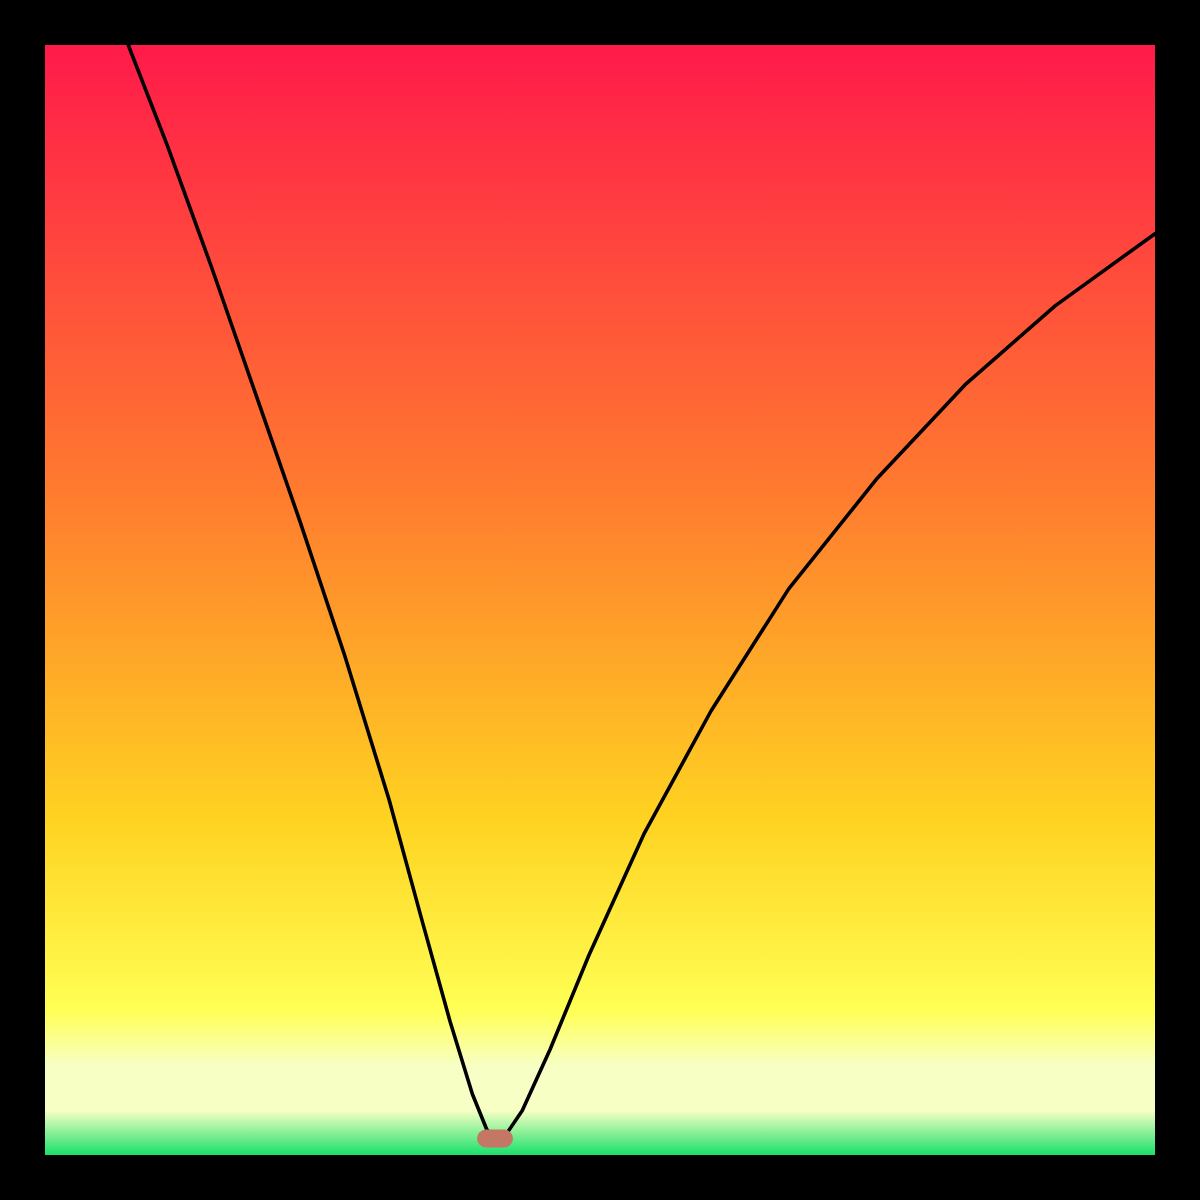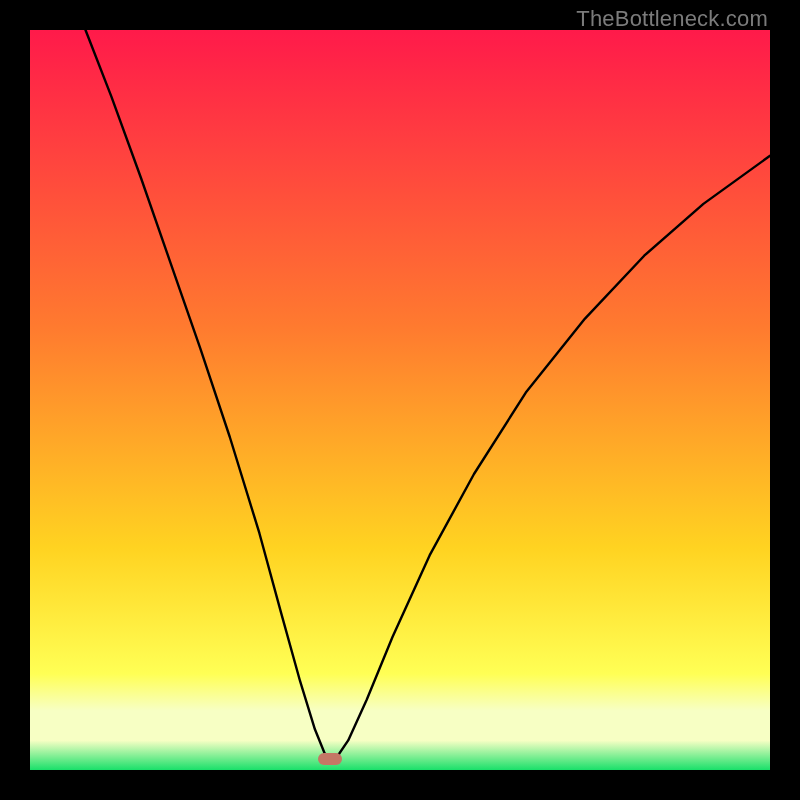--- a/index.html
+++ b/index.html
@@ -55,20 +55,19 @@
     width: 24px;
     height: 12px;
     border-radius: 6px;
     transform: translate(-50%, -50%);
   }
 </style>
 </head>
 <body>
 
 <div class="frame">
-  <div class="watermark">TheBottleneck.com</div>
   <div class="plot-area" id="plot" style="--c-top: #ff1a4a; --c-mid1: #ff7a2f; --c-mid2: #ffd321; --c-mid3: #ffff55; --c-band: #f7ffc4; --c-bottom: #19e06a;">
     <svg class="curve" id="curve-svg" viewBox="0 0 740 740">
       <path id="curve-path" fill="none" stroke-width="2.4" stroke-linecap="round" stroke-linejoin="round" stroke="#000000" d="M 55.5 0.0 L 81.4 66.6 L 111.0 148.0 L 140.6 233.1 L 170.2 318.2 L 199.8 407.0 L 229.4 503.2 L 251.6 584.6 L 270.1 651.2 L 284.9 699.3 L 294.5 723.0 L 299.7 728.9 L 307.1 726.7 L 318.2 710.4 L 336.7 669.7 L 362.6 606.8 L 399.6 525.4 L 444.0 444.0 L 495.8 362.6 L 555.0 288.6 L 614.2 225.7 L 673.4 173.9 L 740.0 125.8"></path>
     </svg>
     <div class="marker" id="marker" style="left: 299.7px; top: 728.9px; background: rgb(196, 119, 101);"></div>
   </div>
 </div>
 
 </body></html>

